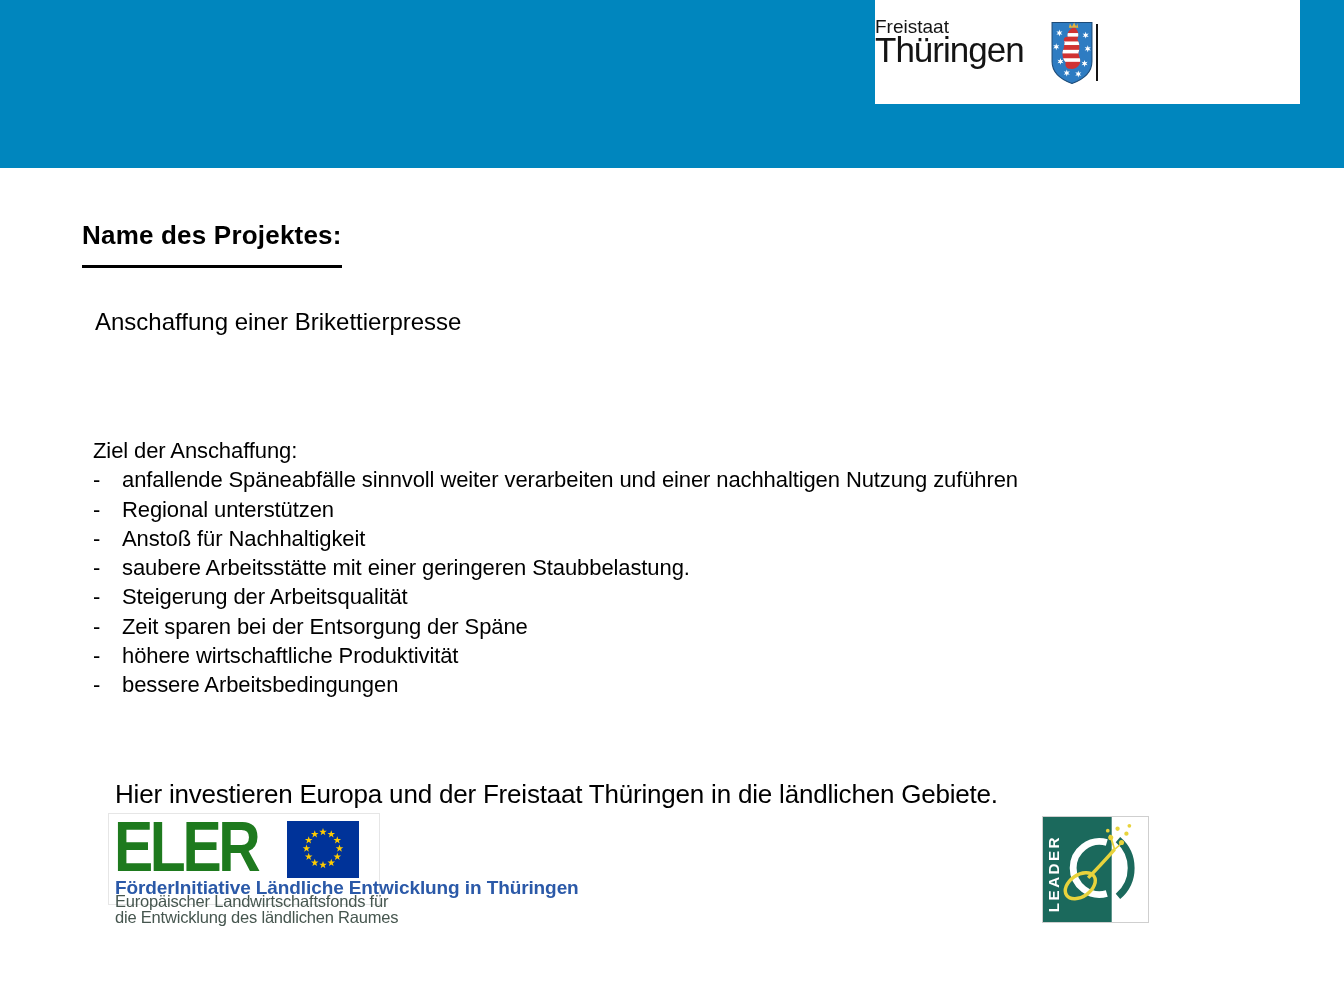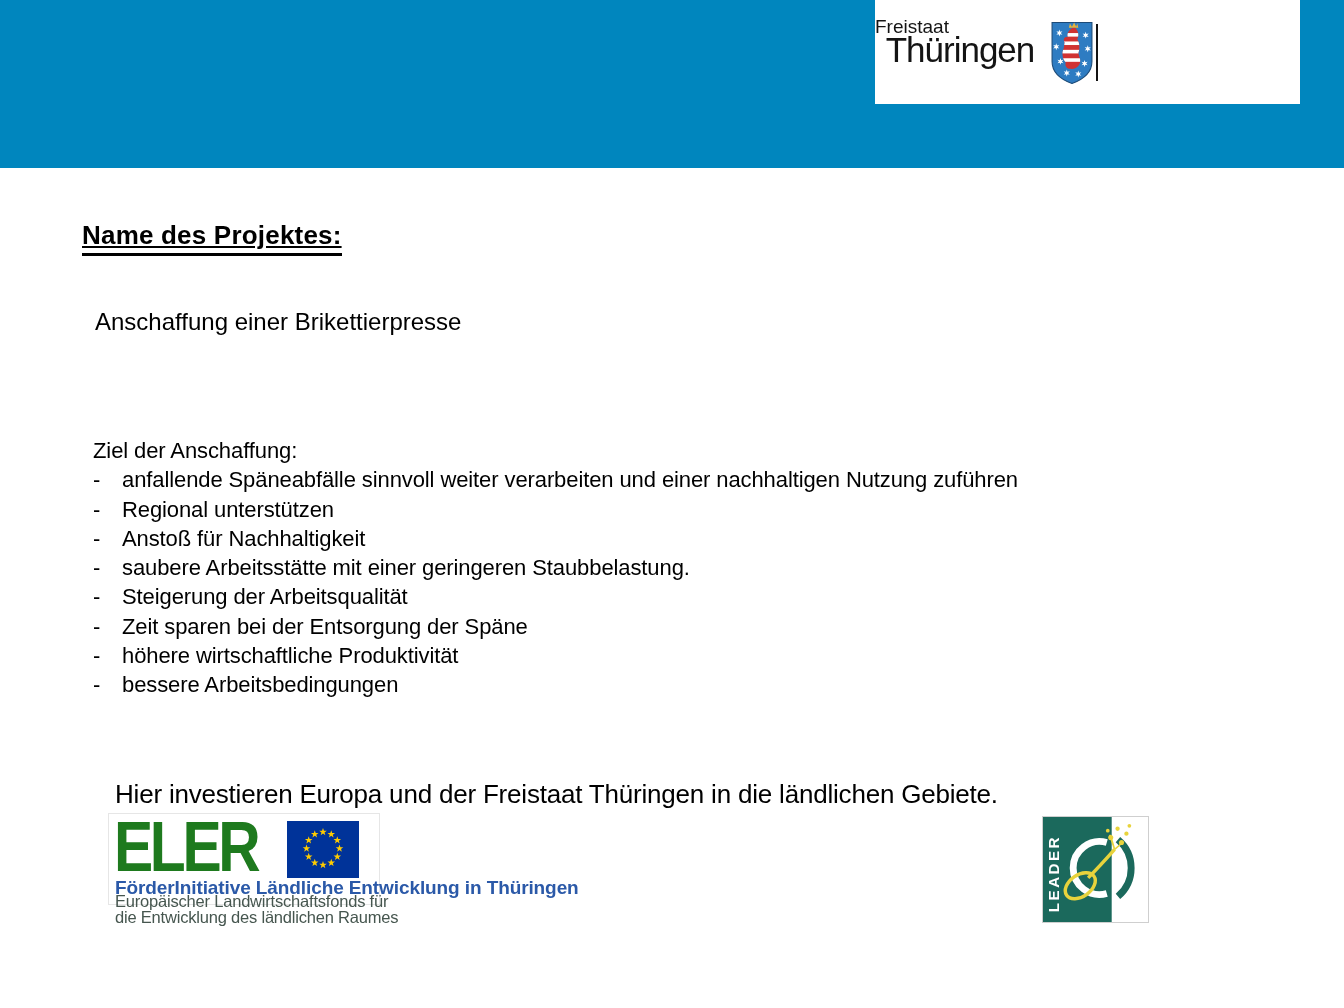--- a/index.html
+++ b/index.html
@@ -3,27 +3,27 @@
 <meta charset="utf-8">
 <style>
   html,body{margin:0;padding:0;}
   body{
     width:1344px;height:1008px;position:relative;overflow:hidden;
     background:#ffffff;font-family:"Liberation Sans",sans-serif;color:#000;
   }
   .band{position:absolute;left:0;top:0;width:1344px;height:168px;background:#0086BE;}
   .logo-box{position:absolute;left:875px;top:0;width:425px;height:104px;background:#ffffff;}
   .freistaat{position:absolute;top:16px;left:0;width:168px;text-align:left;font-size:19px;color:#141414;}
-  .thueringen{position:absolute;top:30px;left:0;width:170px;text-align:center;font-size:35px;letter-spacing:-1px;color:#141414;}
+  .thueringen{position:absolute;top:30px;left:0;width:170px;text-align:left;font-size:35px;letter-spacing:-1px;color:#141414;}
   .shield{position:absolute;left:176px;top:21px;}
   .divider{position:absolute;left:221px;top:24px;width:2px;height:57px;background:#141414;}
   .ministry{position:absolute;left:242px;top:20px;font-size:15.5px;font-weight:bold;line-height:20.5px;color:#141414;}
 
   .heading{position:absolute;left:82px;top:220px;font-size:26px;font-weight:bold;letter-spacing:0.2px;}
-  .heading .ul{border-bottom:3px solid #000;padding-bottom:3px;text-decoration:underline;}
+  .heading .ul{border-bottom:3px solid #000;padding-bottom:15px;}
   .project-name{position:absolute;left:95px;top:308px;font-size:24px;}
   .goals{position:absolute;left:93px;top:404px;font-size:22px;line-height:29.3px;letter-spacing:-0.1px;margin-top:32px;}
   .goal-row{display:flex;}
   .goal-marker{width:29px;flex:0 0 29px;}
   .footer-line{position:absolute;left:115px;top:779px;font-size:26px;letter-spacing:-0.2px;text-align:right;}
 
   .eler-box{position:absolute;left:108px;top:813px;width:272px;height:92px;background:#fff;border:1px solid #e6e6e6;box-sizing:border-box;}
   .eler-word{position:absolute;left:5px;top:-2px;font-size:70px;line-height:70px;font-weight:800;color:#1E7A1E;letter-spacing:-4px;transform:scaleX(0.84);transform-origin:0 0;white-space:nowrap;}
   .eu-flag{position:absolute;left:178px;top:7px;}
   .eler-blue{position:absolute;left:6px;top:63px;font-size:19px;font-weight:bold;color:#2B59A8;letter-spacing:-0.1px;white-space:nowrap;}

